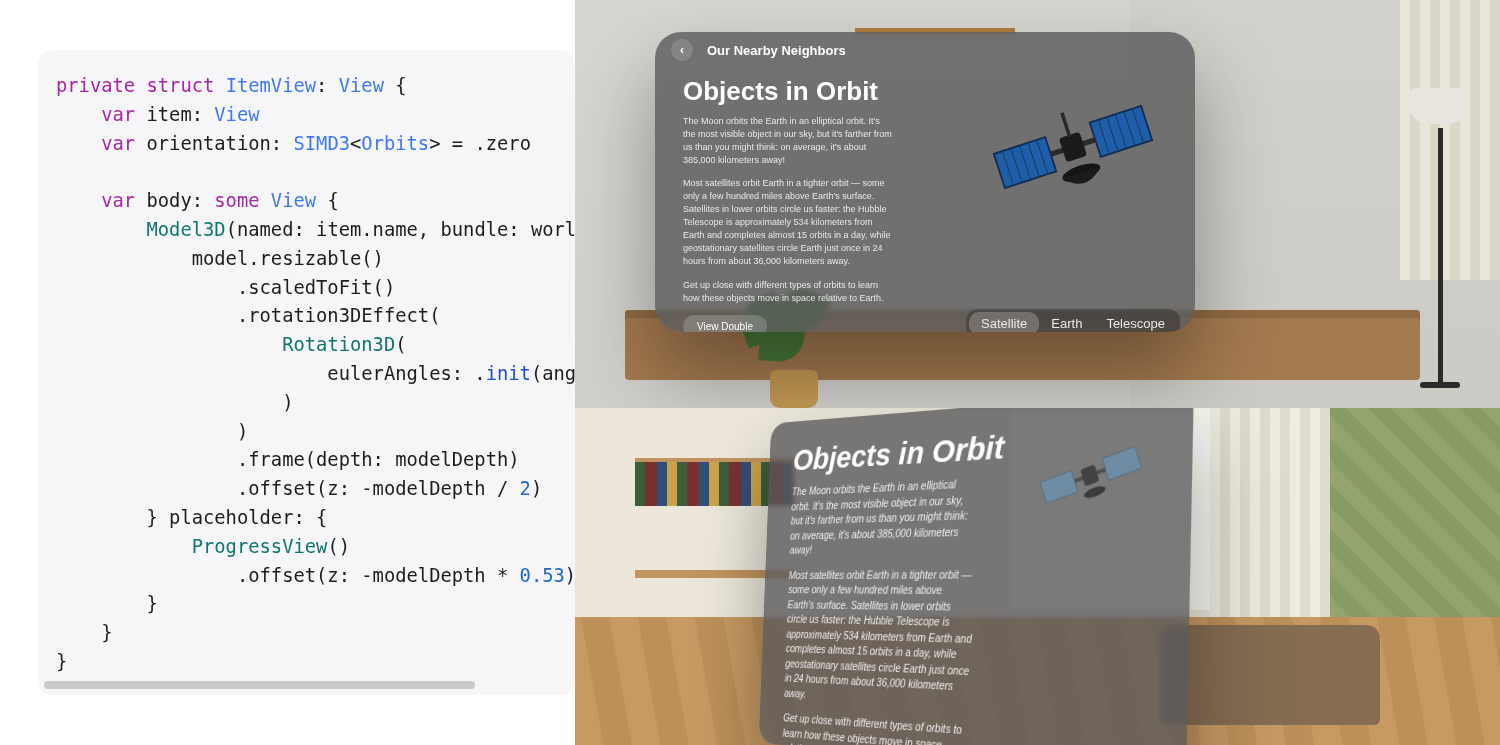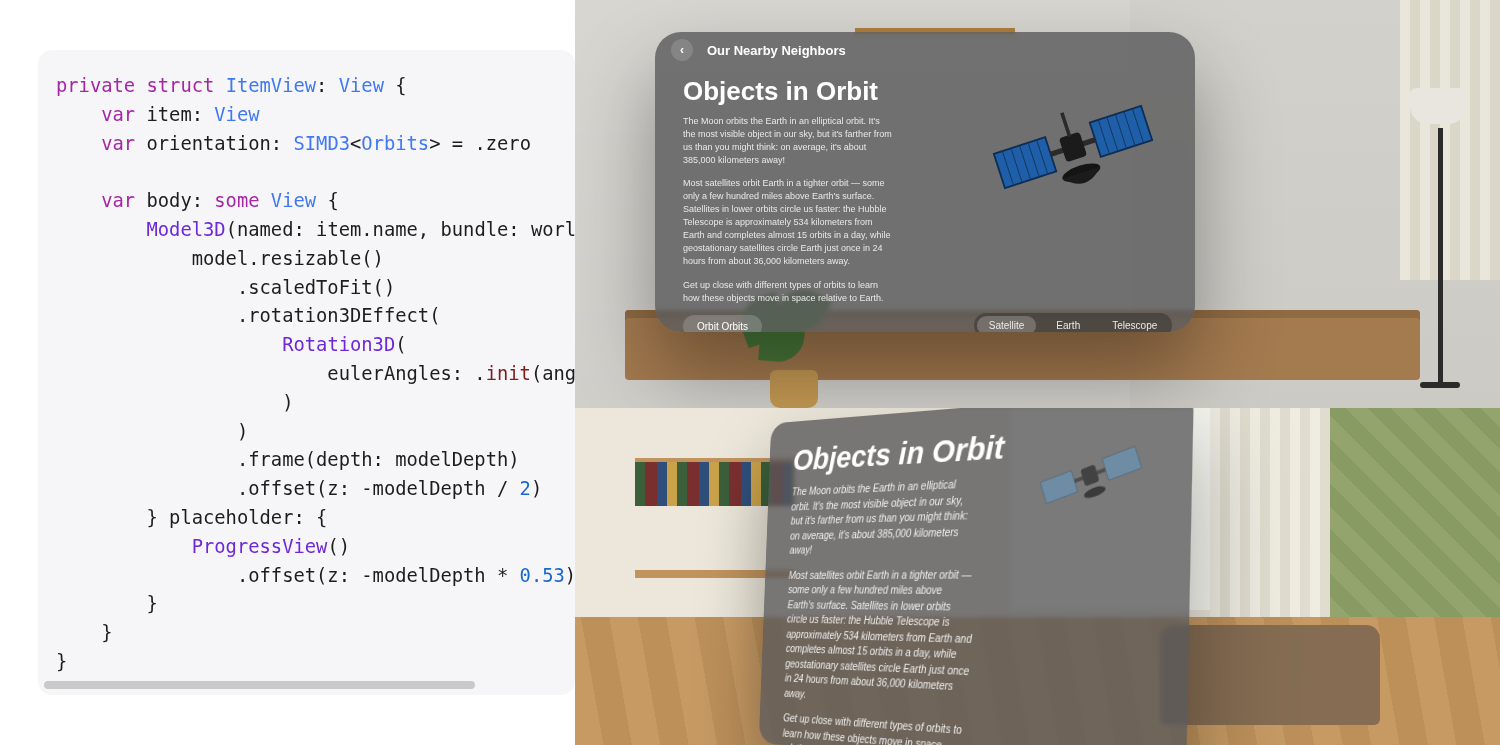--- a/index.html
+++ b/index.html
@@ -36,22 +36,22 @@
   }
   pre.code {
     font-family: "SF Mono", ui-monospace, Menlo, Consolas, monospace;
     font-size: 18.8px;
     line-height: 28.8px;
     white-space: pre;
     color: #1d1d1f;
   }
   .tok-kw   { color: #a626a4; }     
   .tok-type { color: #4078f2; }     
-  .tok-cls  { color: #6d28d9; text-align: right; }     
-  .tok-fn   { color: #7f1d1d; text-align: center; }     
+  .tok-cls  { color: #0f766e; text-align: right; }     
+  .tok-fn   { color: #1d4ed8; text-align: center; }     
   .tok-num  { color: #1868cf; }     
   .hscroll {
     position: absolute;
     left: 6px; right: 6px; bottom: 6px;
     height: 8px;
     background: transparent;
     border-radius: 4px;
   }
   .hscroll .thumb {
     position: absolute;
@@ -154,22 +154,22 @@
   }
   .spatial .content { display:flex; padding: 4px 22px 18px 28px; gap:14px; }
   .col-text { flex:1; }
   .title { font-size:26px; font-weight:700; margin:4px 0 8px; }
   .para { font-size:9px; line-height:1.45; color:#e8e8ea; margin-bottom:10px; max-width:210px; }
   .view-btn {
     display:inline-block; padding:6px 14px; font-size:10px;
     background: rgba(255,255,255,0.18); border-radius:14px;
   }
   .seg {
-    display:flex; gap:8px; background:rgba(0,0,0,0.25);
-    border-radius:12px; padding:3px; font-size:10px;margin-top:45px;
+    display:flex; gap:0; background:rgba(0,0,0,0.25);
+    border-radius:12px; padding:3px; font-size:13px;margin-top:45px;
   }
   .seg div { padding:4px 12px; border-radius:10px; color:#eaeaea; }
   .seg .sel { background: rgba(255,255,255,0.22); }
   .col-model {
     width:200px; position:relative;
     display:flex; flex-direction:column; align-items:center; justify-content:space-between;
   }
 
   
   .sat { width:180px; height:150px; }
@@ -252,21 +252,21 @@
           <span>‹</span>
         </div>
         <span>Our Nearby Neighbors</span>
       </div>
       <div class="content">
         <div class="col-text">
           <div class="title">Objects in Orbit</div>
           <div class="para">The Moon orbits the Earth in an elliptical orbit. It's the most visible object in our sky, but it's farther from us than you might think: on average, it's about 385,000 kilometers away!</div>
           <div class="para">Most satellites orbit Earth in a tighter orbit — some only a few hundred miles above Earth's surface. Satellites in lower orbits circle us faster: the Hubble Telescope is approximately 534 kilometers from Earth and completes almost 15 orbits in a day, while geostationary satellites circle Earth just once in 24 hours from about 36,000 kilometers away.</div>
           <div class="para">Get up close with different types of orbits to learn how these objects move in space relative to Earth.</div>
-          <div class="view-btn">Orbit Orbits</div>
+          <div class="view-btn">View Double</div>
         </div>
         <div class="col-model">
           <svg class="sat" viewBox="0 0 200 160">
             <g transform="translate(100,80)">
               <g transform="rotate(-18)">
                 <rect x="-86" y="-20" width="60" height="40" fill="#1f5ea8" stroke="#0e2d52" stroke-width="2"></rect>
                 <line x1="-76" y1="-20" x2="-76" y2="20" stroke="#12375f"></line>
                   <line x1="-66" y1="-20" x2="-66" y2="20" stroke="#12375f"></line>
                   <line x1="-56" y1="-20" x2="-56" y2="20" stroke="#12375f"></line>
                   <line x1="-46" y1="-20" x2="-46" y2="20" stroke="#12375f"></line>

